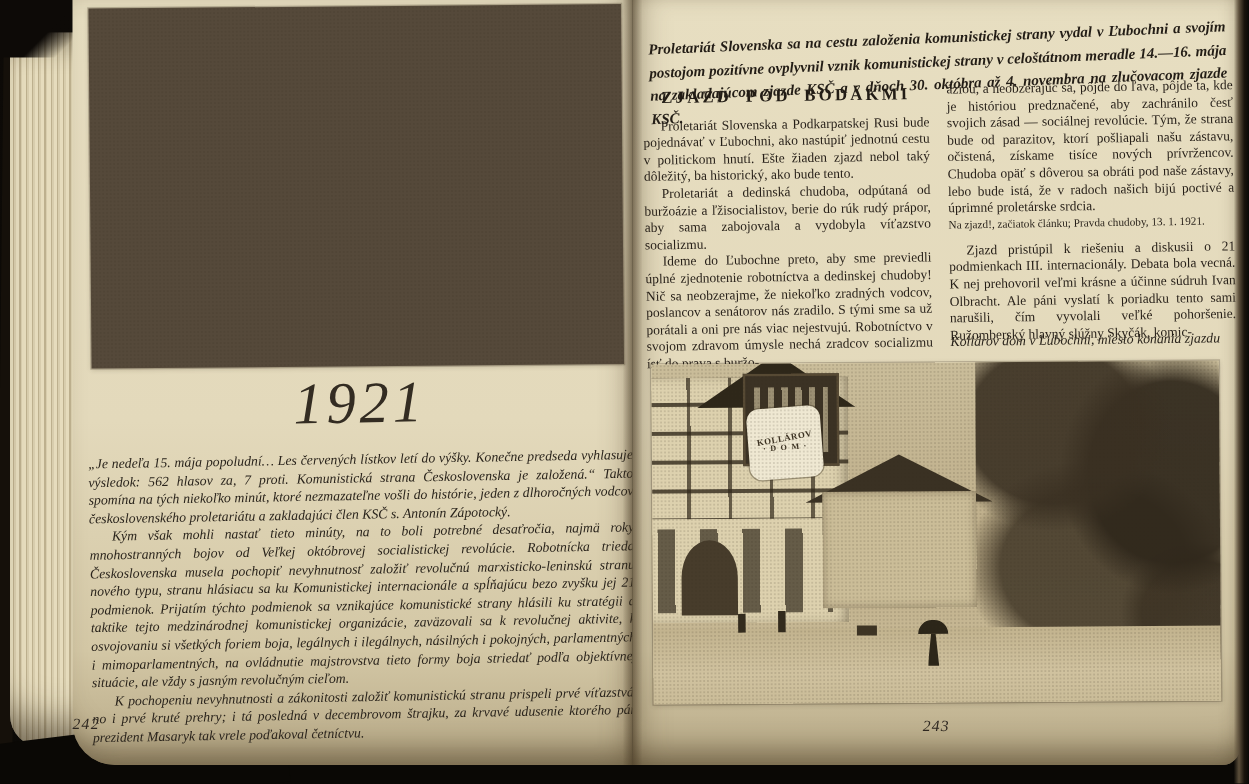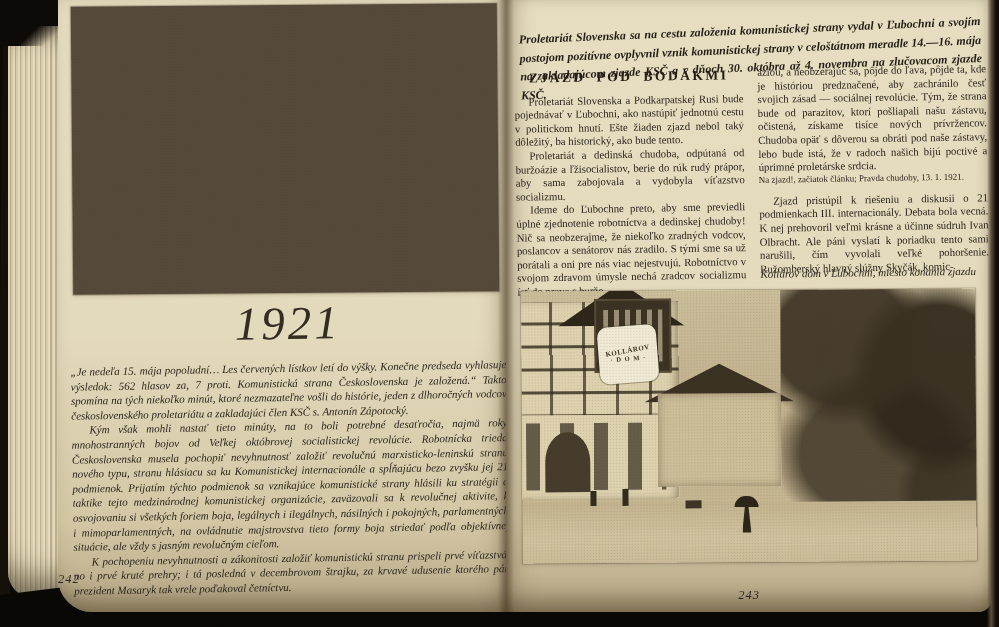--- a/index.html
+++ b/index.html
@@ -129,21 +129,21 @@
 
   
   .lp-content{position:absolute;left:6px;top:0;width:436px;transform:rotate(-1deg);transform-origin:50% 0;}
   .year{margin-top:300px;text-align:center;font-style:italic;font-size:47px;letter-spacing:3px;color:#332c22;
         font-weight:400;line-height:1;}
   .lp-text{margin-top:14px;font-style:italic;font-size:11px;line-height:14.6px;text-align:justify;color:#2a241c;}
   .lp-text p{margin:0;}
   .lp-text p + p{text-indent:18px;}
   .pageno{position:absolute;font-size:12.5px;font-style:italic;letter-spacing:1px;color:#2e2720;}
   .pageno-left{left:0;top:572px;width:448px;text-align:left;}
-  .pageno-right{left:0;top:588px;width:486px;text-align:center;font-style:italic;}
+  .pageno-right{left:0;top:574px;width:486px;text-align:center;font-style:italic;}
 
   
   .rp-intro{position:absolute;left:12px;top:12px;width:462px;transform:rotate(-2.3deg);transform-origin:100% 0;
     font-style:italic;font-size:12px;font-weight:bold;line-height:18.5px;text-align:justify;color:#231d16;}
   .rp-cols{position:absolute;left:8px;top:66px;width:472px;display:flex;gap:14px;transform:rotate(-.9deg);transform-origin:50% 0;}
   .rp-col{width:229px;font-size:10.8px;line-height:13.6px;text-align:justify;color:#261f18;}
   .rp-heading{text-align:center;font-weight:bold;font-size:13.5px;letter-spacing:2.5px;word-spacing:5px;
     margin:2px 0 10px 0;color:#221c15;}
   .rp-col p{margin:0;text-indent:14px;}
   .rp-col p.no-indent{text-indent:0;}

